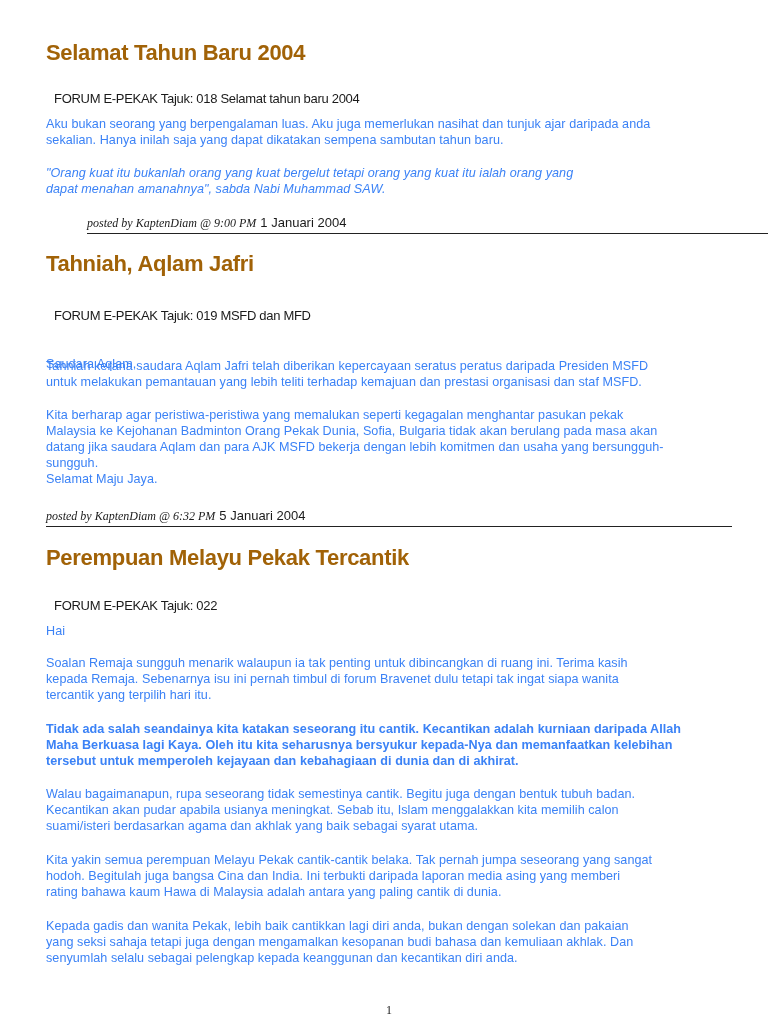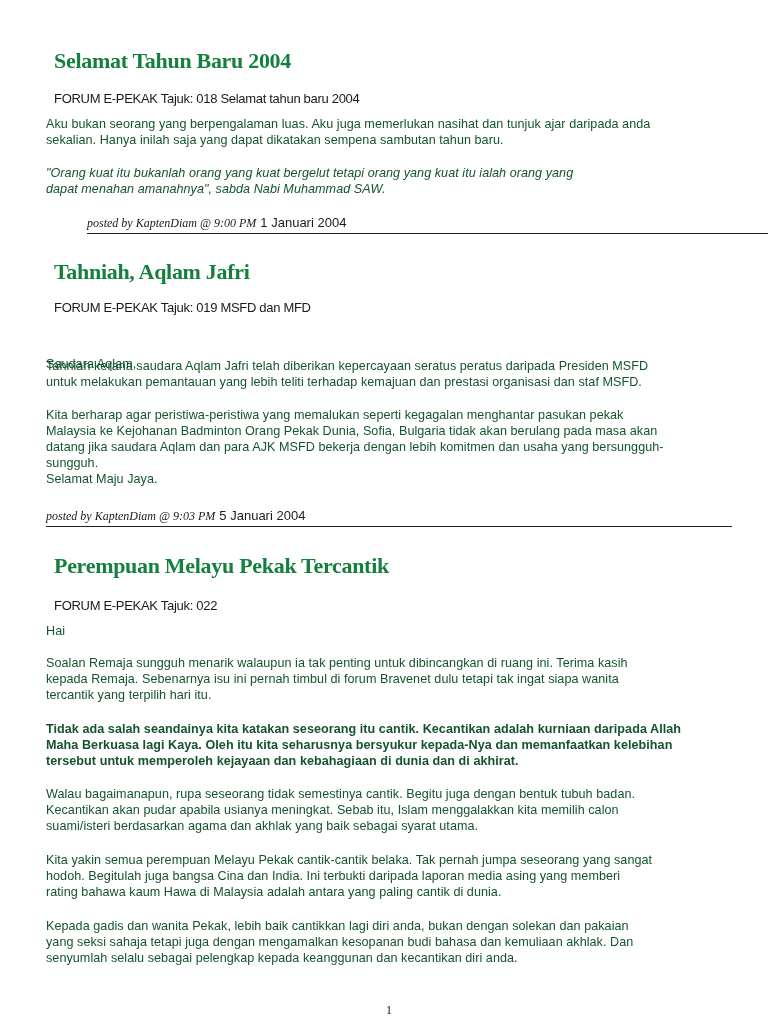--- a/index.html
+++ b/index.html
@@ -17,36 +17,36 @@
     .page {
       position: absolute;
       left: 46px;
       top: 0;
       width: 686px;
     }
     .post {
       position: relative;
     }
     .post-title {
-      font-family: Liberation Serif, serif;
+      font-family: Liberation Sans, sans-serif;
       font-weight: bold;
       font-size: 22px;
       line-height: 26px;
-      margin: 8px;
+      margin: 0;
       letter-spacing: -0.3px;
-      color: #15803d;
+      color: #a16207;
     }
     .body-text {
       font-family: "Liberation Sans", "DejaVu Sans", sans-serif;
       font-size: 12.6px;
       line-height: 16px;
       margin: 0;
       letter-spacing: 0.05px;
       transform-origin: left top;
-      color: #14532d;
+      color: #3b82f6;
     }
     .condensed {
       display: inline-block;
       white-space: pre-line;
     }
     .italic {
       font-style: italic;
     }
     .forum-line {
       font-family: "Liberation Sans", "DejaVu Sans", sans-serif;
@@ -95,31 +95,31 @@
     <p class="body-text abs condensed italic" style="top: 165px; transform: none;">"Orang kuat itu bukanlah orang yang kuat bergelut tetapi orang yang kuat itu ialah orang yang
 dapat menahan amanahnya", sabda Nabi Muhammad SAW.</p>
     <div class="footer-line abs" style="top:213px;margin-left:41px;">
       <span class="posted-by">posted by KaptenDiam @ 9:00 PM</span>
       <span class="post-date">1 Januari 2004</span>
     </div>
   </div>
 
   <div class="post">
     <h1 class="post-title abs" style="top:251px;">Tahniah, Aqlam Jafri</h1>
-    <p class="forum-line abs" style="top:292px;">FORUM E-PEKAK Tajuk: 019 MSFD dan MFD</p>
+    <p class="forum-line abs" style="top:300px;">FORUM E-PEKAK Tajuk: 019 MSFD dan MFD</p>
     <p class="body-text abs condensed" style="top: 324px; transform: none; margin-top: 32px;">Saudara Aqlam,</p>
     <p class="body-text abs condensed" style="top: 358px; transform: none;">Tahniah kerana saudara Aqlam Jafri telah diberikan kepercayaan seratus peratus daripada Presiden MSFD
 untuk melakukan pemantauan yang lebih teliti terhadap kemajuan dan prestasi organisasi dan staf MSFD.</p>
     <p class="body-text abs condensed" style="top: 407px; transform: none;">Kita berharap agar peristiwa-peristiwa yang memalukan seperti kegagalan menghantar pasukan pekak
 Malaysia ke Kejohanan Badminton Orang Pekak Dunia, Sofia, Bulgaria tidak akan berulang pada masa akan
 datang jika saudara Aqlam dan para AJK MSFD bekerja dengan lebih komitmen dan usaha yang bersungguh-
 sungguh.
 Selamat Maju Jaya.</p>
     <div class="footer-line abs" style="top:506px;">
-      <span class="posted-by">posted by KaptenDiam @ 9:03 PM</span>
+      <span class="posted-by">posted by KaptenDiam @ 6:32 PM</span>
       <span class="post-date">5 Januari 2004</span>
     </div>
   </div>
 
   <div class="post">
     <h1 class="post-title abs" style="top:545px;">Perempuan Melayu Pekak Tercantik</h1>
     <p class="forum-line abs" style="top:590px;">FORUM E-PEKAK Tajuk: 022</p>
     <p class="body-text abs condensed" style="top: 623px; transform: none;">Hai</p>
     <p class="body-text abs condensed" style="top: 655px; transform: none;">Soalan Remaja sungguh menarik walaupun ia tak penting untuk dibincangkan di ruang ini. Terima kasih
 kepada Remaja. Sebenarnya isu ini pernah timbul di forum Bravenet dulu tetapi tak ingat siapa wanita

